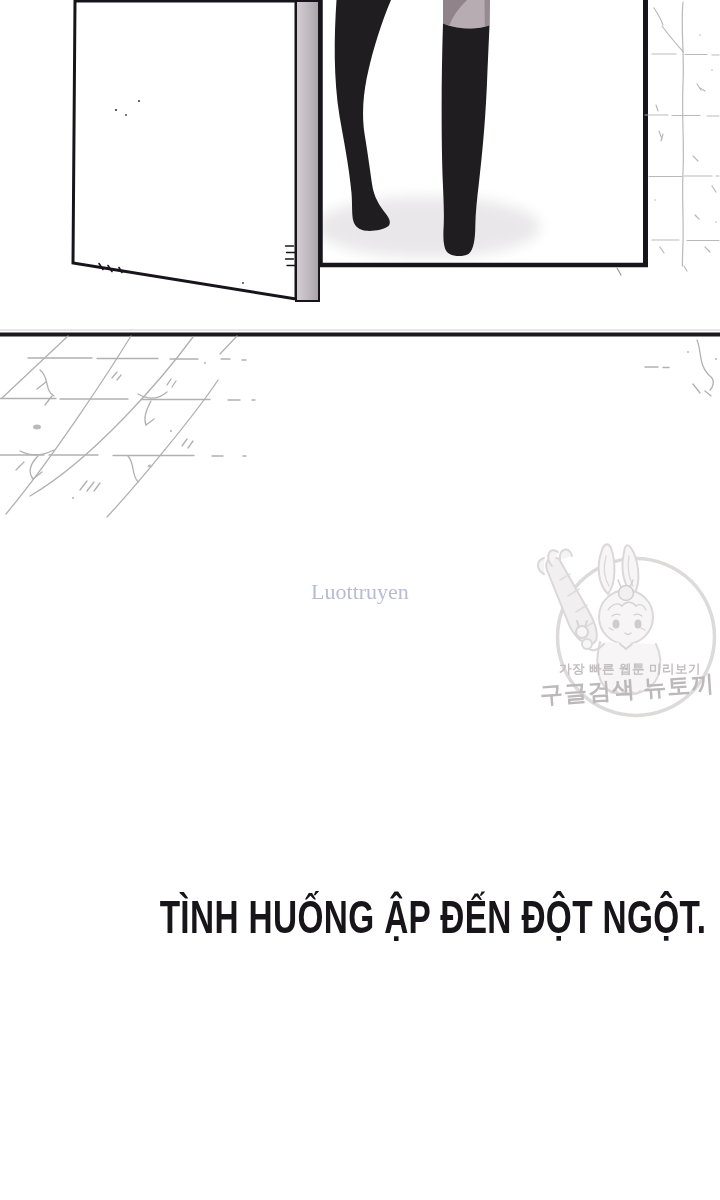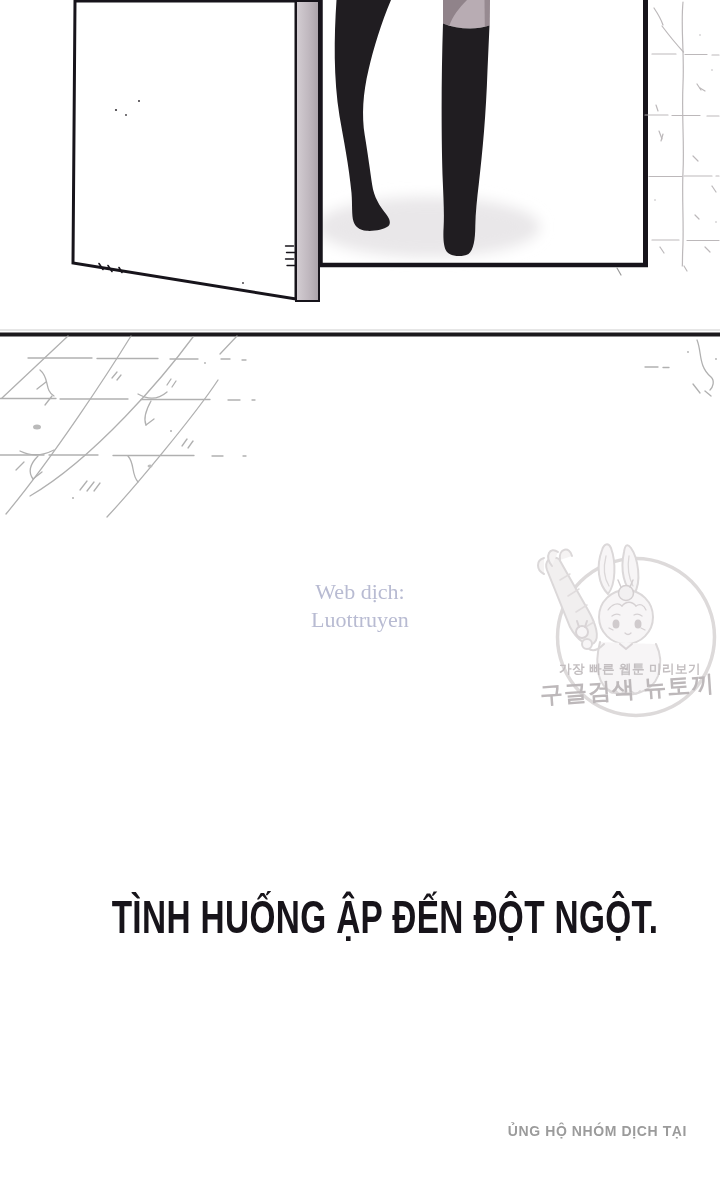--- a/index.html
+++ b/index.html
@@ -6,21 +6,21 @@
   #page{position:relative;width:720px;height:1200px;background:#ffffff;overflow:hidden;
         font-family:"Liberation Sans",sans-serif;}
   svg{display:block;}
   .abs{position:absolute;}
 
   
   #translator{left:0;right:0;top:578px;text-align:center;
     font-family:"Liberation Serif",serif;color:#b8bbd2;font-size:22px;line-height:28px;}
 
   
-  #caption{left:0;right:0;top:888px;text-align:center;}
+  #caption{left:0;right:0;top:888px;text-align:center;padding-left:48px;}
   #caption span{display:inline-block;white-space:nowrap;transform:scaleX(0.71);
     transform-origin:center;font-weight:900;font-size:47px;line-height:58px;
     letter-spacing:0.5px;color:#17141a;font-stretch:condensed;}
 
   
   #credit{right:33px;top:1123px;text-align:right;}
   #credit .support{font-size:14px;line-height:17px;font-weight:700;
     color:#9b9b9b;letter-spacing:0.6px;}
   #credit .site{display:inline-block;font-size:29px;line-height:31px;font-weight:700;
     color:#4d80c3;letter-spacing:0.5px;transform:scaleX(0.88);transform-origin:right center;
@@ -189,21 +189,20 @@
       <path d="M645,367 h13"></path>
         <path d="M663,367.5 h6"></path>
       <path d="M693,384 l7,9"></path>
         <path d="M705,391 l6,5"></path>
       <circle cx="688" cy="352" r="0.9" fill="#a8a8a8" stroke="none"></circle>
       <circle cx="716" cy="359" r="0.9" fill="#a8a8a8" stroke="none"></circle>
     </g>
   </svg>
 
   <div class="abs" id="translator">
-    <div>Web dịch:</div>
     <div>Luottruyen</div>
   </div>
 
   <svg class="abs" style="left:530px;top:540px" width="190" height="185" viewBox="0 0 190 185">
     <g opacity="0.9">
       <circle cx="106" cy="97" r="78.5" fill="none" stroke="#dad6d7" stroke-width="3.5"></circle>
       <g stroke="#d8d4d5" stroke-width="2" fill="#f7f5f6" stroke-linecap="round">
         <path fill="#f0eeee" d="M17,30 C14,22 20,14 29,19 L58,70
               C66,84 70,98 64,103 C58,108 47,100 40,87 Z"></path>
         <path d="M22,26 C14,16 20,6 28,12" fill="#f4f2f2"></path>
@@ -247,16 +246,15 @@
       <text class="wm-t1" x="100" y="133" text-anchor="middle">가장 빠른 웹툰 미리보기</text>
       <text class="wm-t2" x="98" y="157" text-anchor="middle" transform="rotate(-4 98 157)">구글검색 뉴토끼</text>
     </g>
   </svg>
 
   <div class="abs" id="caption">
     <span>TÌNH HUỐNG ẬP ĐẾN ĐỘT NGỘT.</span>
   </div>
 
   <div class="abs" id="credit">
-    <div class="support">ỦNG HỘ NHÓM DỊCH TẠI</div>
   </div>
 
 </div>
 
 </body></html>

